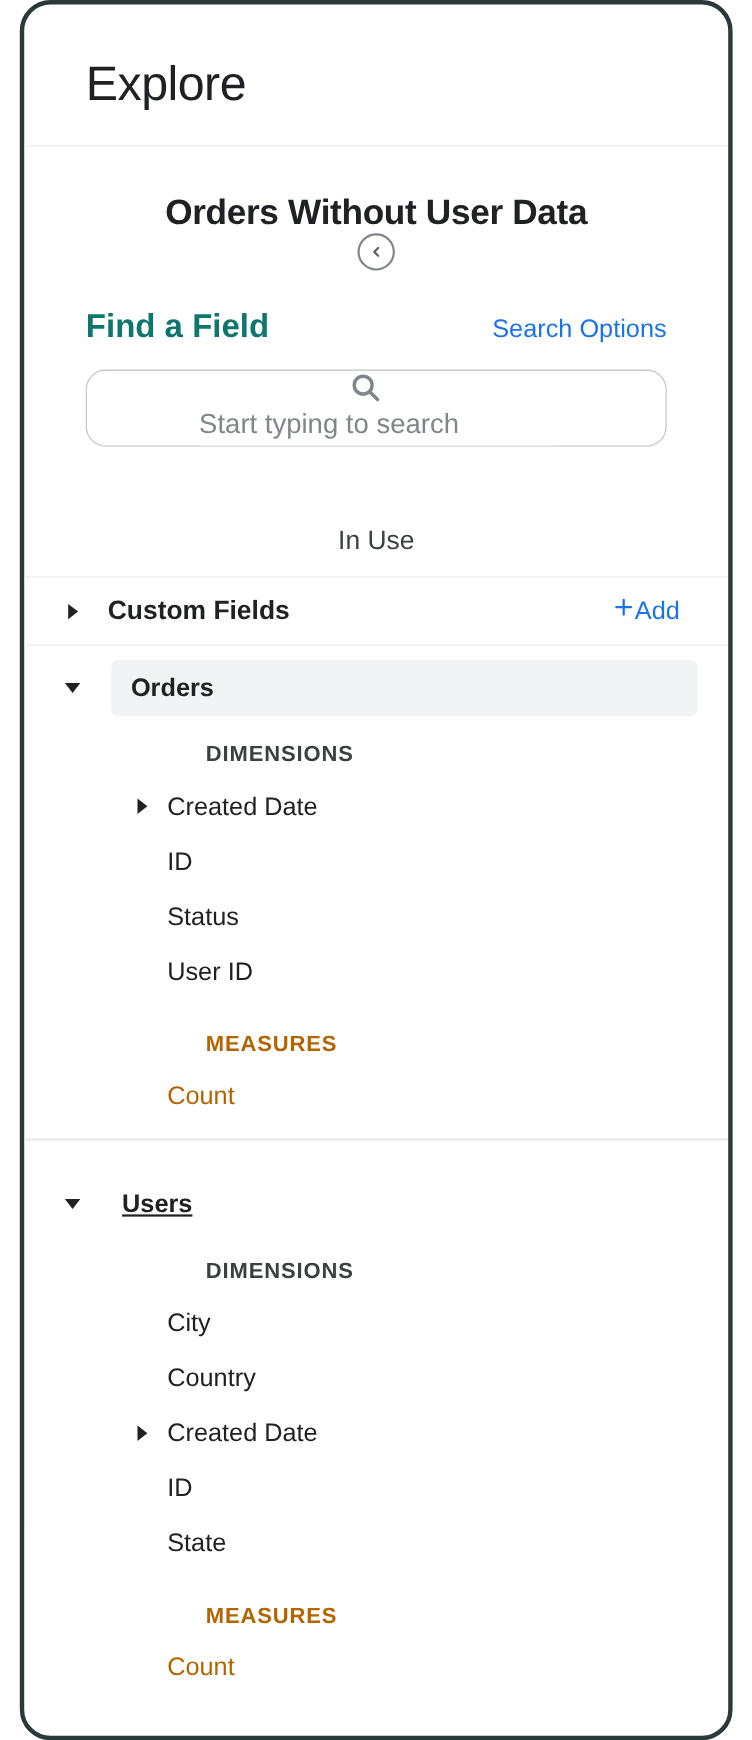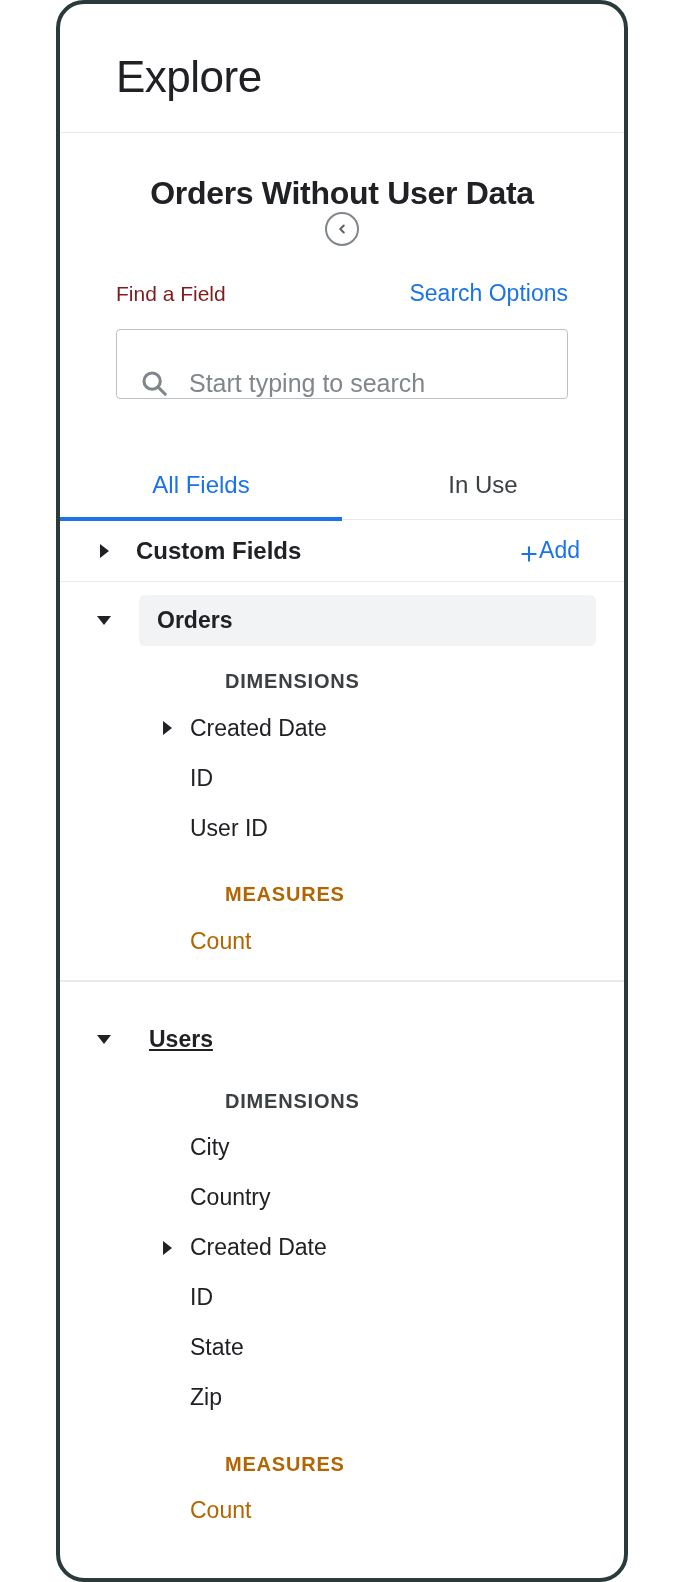--- a/index.html
+++ b/index.html
@@ -2,21 +2,21 @@
 <html><head>
   <meta charset="utf-8">
   <style>
     * { box-sizing: border-box; margin: 0; padding: 0; }
     html, body {
       font-family: "Google Sans", "Helvetica Neue", Arial, sans-serif;
       background: #fff;
       color: #202124;
     }
     .device {
-      width: 572px;
+      width: 648px;
       height: 1582px;
       border: 4px solid #2a3a3a;
       border-radius: 28px;
       margin: 0 auto;
       background: #fff;
       overflow: hidden;
       position: relative;
     }
     .inner {
       padding: 0;
@@ -64,37 +64,38 @@
     .search-block {
       padding: 34px 56px 0 56px;
     }
     .search-row {
       display: flex;
       align-items: baseline;
       justify-content: space-between;
       margin-bottom: 22px;
     }
     .find-label {
-      font-size: 21px;
-      font-weight: 400;
-      color: #7f1d1d;
+      font-size: 30px;
+      font-weight: 700;
+      color: #0f766e;
     }
     .search-options {
       font-size: 23px;
       font-weight: 500;
       color: #1a73e8;
       cursor: pointer;
     }
     .search-input-wrap {
       display: flex;
-      align-items: flex-end;
+      align-items: center;
       border: 1.5px solid #bdc1c6;
-      border-radius: 4px;
+      border-radius: 18px;
       height: 70px;
       padding: 0 22px;
+      flex-direction: column;
     }
     .search-icon {
       color: #80868b;
       margin-right: 20px;
       display: flex;
     }
     .search-input {
       border: none;
       outline: none;
       font-size: 25px;
@@ -159,21 +160,21 @@
       font-weight: 600;
       color: #202124;
       flex: 1;
     }
     .add-link {
       color: #1a73e8;
       font-size: 23px;
       font-weight: 500;
       cursor: pointer;
       display: flex;
-      align-items: flex-end;
+      align-items: flex-start;
       gap: 0;
       padding-right: 16px;
     }
     .view-header {
       display: flex;
       align-items: center;
       padding: 0 28px;
       min-height: 56px;
     }
     .view-chip {
@@ -264,21 +265,20 @@
           <svg width="30" height="30" viewBox="0 0 24 24" fill="none" stroke="#80868b" stroke-width="2.5" stroke-linecap="round">
               <circle cx="10.5" cy="10.5" r="6.5"></circle>
               <line x1="21" y1="21" x2="15.3" y2="15.3"></line>
             </svg>
         </span>
         <input class="search-input" placeholder="Start typing to search" style="">
       </div>
     </div>
 
     <div class="tabs">
-      <div class="tab active">All Fields</div>
       <div class="tab">In Use</div>
     </div>
 
     <div class="row section-top">
       <span class="tri-slot">
           <span class="tri right"></span>
         </span>
       <span class="row-label">Custom Fields</span>
       <span class="add-link">
         <svg width="20" height="20" viewBox="0 0 24 24" fill="none" stroke="#1a73e8" stroke-width="2.5" stroke-linecap="round">
@@ -302,20 +302,23 @@
             <div class="field-row">
               <span class="tri-slot small">
                 <span class="tri right"></span>
               </span>
               <span>Created Date</span>
             </div>
             <div class="field-row">
               <span>ID</span>
             </div>
             <div class="field-row">
+              <span>Status</span>
+            </div>
+            <div class="field-row">
               <span>User ID</span>
             </div>
             <div class="group-heading measures">MEASURES</div>
             <div class="field-row measure-field">
               <span>Count</span>
             </div>
           </div>
           <div class="view-divider"></div>
         </div>
         <div class="view-block">
@@ -338,23 +341,20 @@
                 <span class="tri right"></span>
               </span>
               <span>Created Date</span>
             </div>
             <div class="field-row">
               <span>ID</span>
             </div>
             <div class="field-row">
               <span>State</span>
             </div>
-            <div class="field-row">
-              <span>Zip</span>
-            </div>
             <div class="group-heading measures">MEASURES</div>
             <div class="field-row measure-field">
               <span>Count</span>
             </div>
           </div>
         </div>
       </div>
 
   </div>
 </div>

